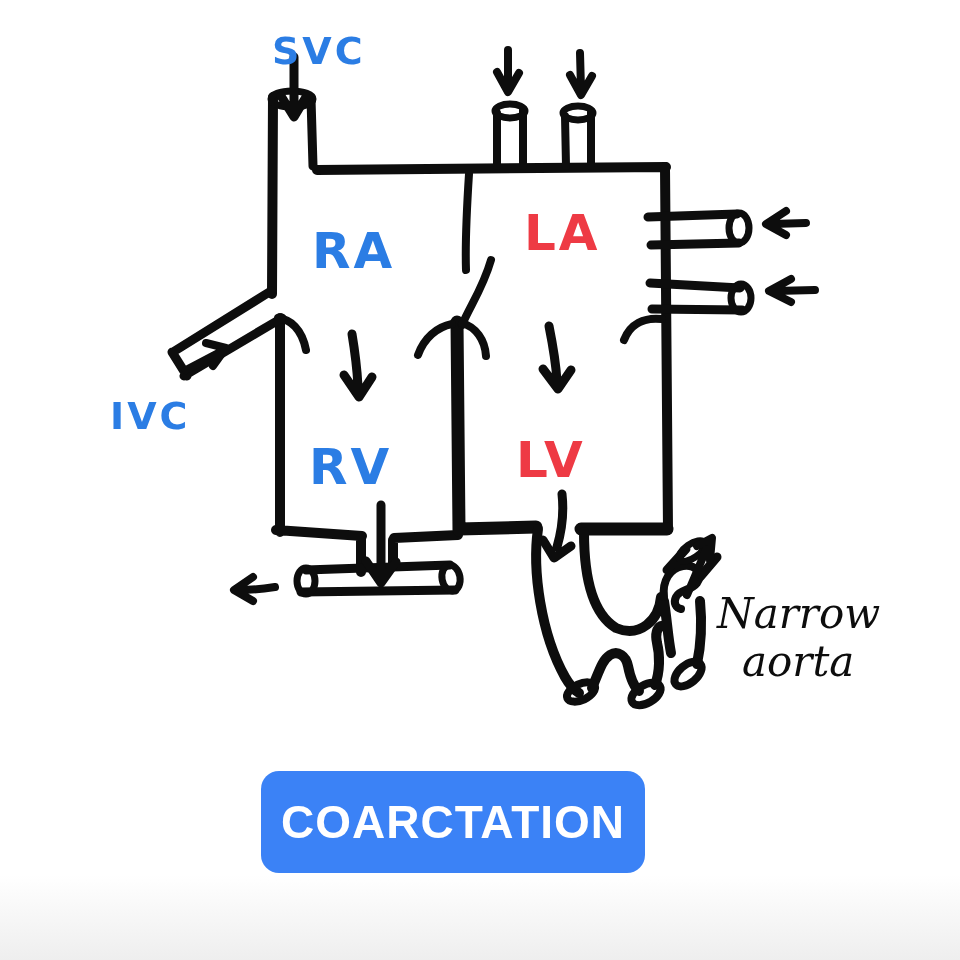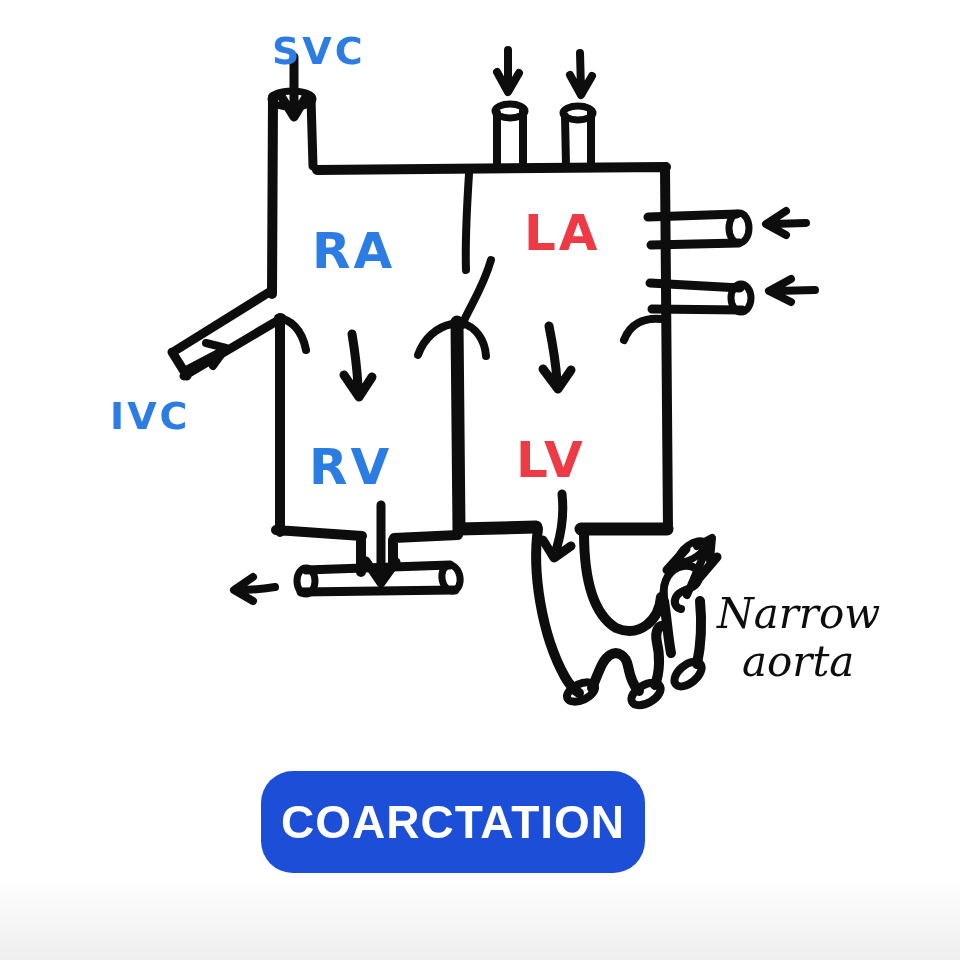--- a/index.html
+++ b/index.html
@@ -46,22 +46,22 @@
     font-style: italic;
     font-size: 42px;
     fill: #0d0d0d;
   }
   .title-badge {
     position: absolute;
     left: 261px;
     top: 771px;
     width: 384px;
     height: 102px;
-    background: #1d4ed8;
-    border-radius: 32px;
+    background: #3b82f6;
+    border-radius: 18px;
     display: flex;
     align-items: center;
     justify-content: center;
   }
   .title-badge span {
     color: #ffffff;
     font-family: "Liberation Sans", sans-serif;
     font-weight: 700;
     font-size: 46px;
     letter-spacing: 1px;

